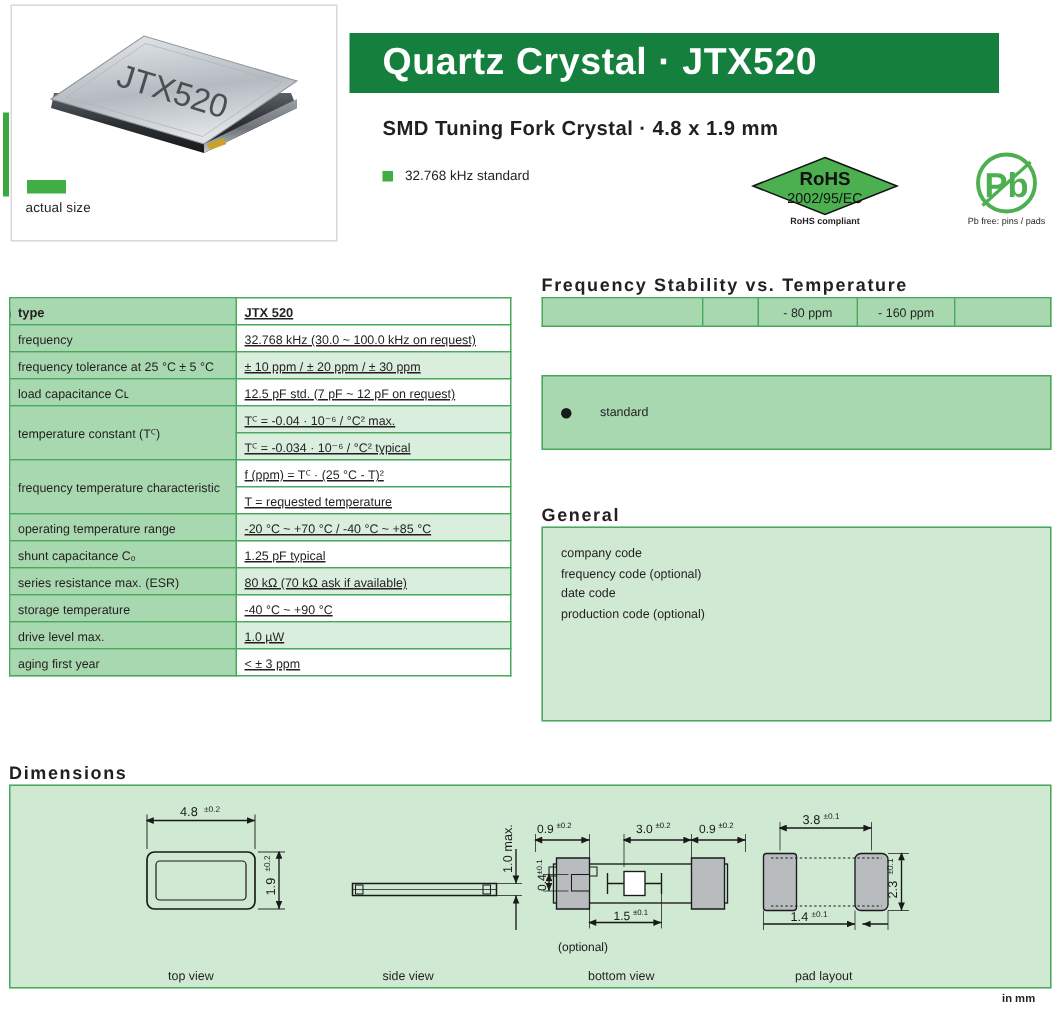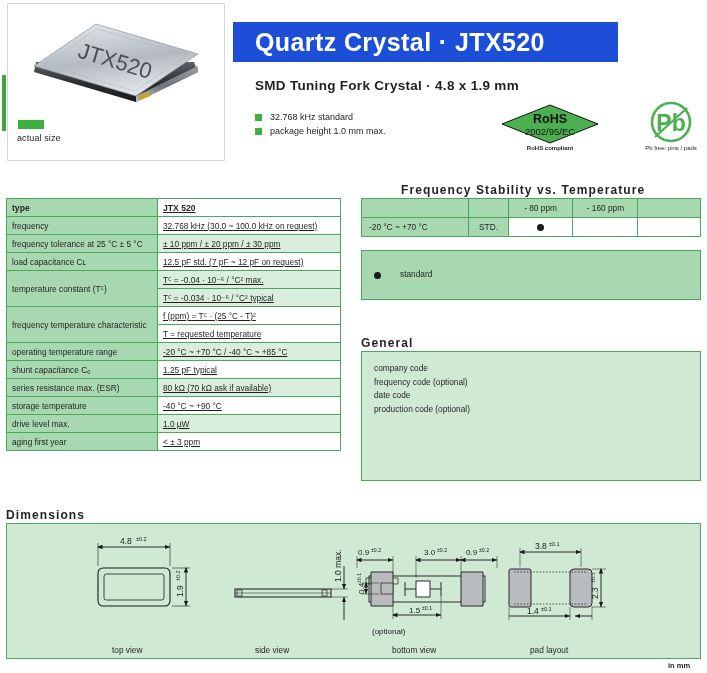--- a/index.html
+++ b/index.html
@@ -11,41 +11,41 @@
   .abs{position:absolute;}
 
   
   #photo-panel{left:7px;top:3px;width:218px;height:158px;border:1px solid #d8d8d8;background:#fff;box-sizing:border-box;}
   #left-accent{left:2px;top:75px;width:4px;height:56px;background:#3aa83f;}
   #crystal-img{left:18px;top:10px;width:190px;height:98px;}
   #size-swatch{left:18px;top:120px;width:26px;height:9px;background:#3fae43;}
   #actual-size-label{left:17px;top:133px;font-size:9px;letter-spacing:.1px;}
 
   
-  #header-bar{left:233px;top:22px;width:385px;height:40px;background:#1d4ed8;}
+  #header-bar{left:233px;top:22px;width:385px;height:40px;background:#15803d;padding-left:48px;}
   #header-title{position:absolute;left:22px;top:50%;transform:translateY(-50%);
      color:#fff;font-size:25px;font-weight:bold;letter-spacing:.4px;}
   #header-subtitle{left:255px;top:78px;font-size:13.5px;font-weight:bold;letter-spacing:.3px;}
 
   
   #bullets{left:255px;top:112px;width:260px;}
   .bullet-row{display:flex;align-items:flex-start;margin-bottom:3.5px;}
   .bullet-sq{width:7px;height:7px;background:#3fae43;margin-right:8px;margin-top:2px;flex:0 0 auto;}
   .bullet-tx{font-size:9px;line-height:10px;}
 
   
   #rohs-logo{left:500px;top:103px;width:100px;height:52px;}
   #rohs-cap{position:absolute;left:0;top:42px;width:100px;text-align:center;font-size:6px;font-weight:bold;}
   #pb-logo{left:640px;top:101px;width:62px;height:56px;}
   #pb-cap{position:absolute;left:-10px;top:44px;width:82px;text-align:center;font-size:6px;}
 
   
   .sec-h{font-size:12px;font-weight:bold;letter-spacing:1.1px;}
   #gd-head{left:6px;top:183px;margin-top:20px;}
-  #fs-head{left:361px;top:183px;margin-left:40px;}
+  #fs-head{left:361px;top:183px;}
   #mk-head{left:361px;top:336px;}
   #dim-head{left:6px;top:508px;}
 
   
   #gd-table{left:6px;top:198px;width:335px;border-collapse:collapse;}
   #gd-table td{border:1px solid #49a85c;font-size:8.3px;padding:3px 5px;vertical-align:middle;height:11px;}
   #gd-table td.lbl{width:140px;background:#a8d8b0;}
   #gd-table td.val{background:#ffffff;text-decoration:underline;}
   #gd-table tr.alt td.val{background:#d9eedd;}
   #gd-table tr.hdr td{font-weight:bold;font-size:8.6px;}
@@ -121,24 +121,20 @@
 <div class="abs" id="header-bar">
   <div id="header-title">Quartz Crystal · JTX520</div>
 </div>
 <div class="abs" id="header-subtitle">SMD Tuning Fork Crystal · 4.8 x 1.9 mm</div>
 
 <div class="abs" id="bullets">
   <div class="bullet-row">
     <span class="bullet-sq"></span>
     <span class="bullet-tx">32.768 kHz standard</span>
   </div>
-  <div class="bullet-row">
-    <span class="bullet-sq"></span>
-    <span class="bullet-tx">package height 1.0 mm max.</span>
-  </div>
 </div>
 
 <div class="abs" id="rohs-logo">
   <svg width="100" height="42" viewBox="0 0 100 42">
     <polygon points="50,2 98,21 50,40 2,21" fill="#4caf50" stroke="#111" stroke-width="1"></polygon>
     <text x="50" y="20" text-anchor="middle" font-family="Liberation Sans, sans-serif" font-size="12.5" font-weight="bold" fill="#111">RoHS</text>
     <text x="50" y="32" text-anchor="middle" font-family="Liberation Sans, sans-serif" font-size="9.5" fill="#111">2002/95/EC</text>
   </svg>
   <div id="rohs-cap">RoHS compliant</div>
 </div>
@@ -216,27 +212,20 @@
 </tbody>
   </table>
 
 <table class="abs" id="fs-table">
   <tbody>
       <tr>
     <td class="rng"></td>
     <td class="code"></td>
     <td class="cell">- 80 ppm</td>
     <td class="cell">- 160 ppm</td>
-    <td class="cell"></td>
-  </tr>
-  <tr class="r1">
-    <td class="rng">-20 °C ~  +70 °C</td>
-    <td class="code">STD.</td>
-    <td class="cell"><span class="dot"></span></td>
-    <td class="cell"></td>
     <td class="cell"></td>
   </tr>
 </tbody>
   </table>
 
 <div class="abs" id="fs-legend">
   <span class="dot" id="fs-legend-dot"></span>
   <span id="fs-legend-tx">standard</span>
 </div>
 

